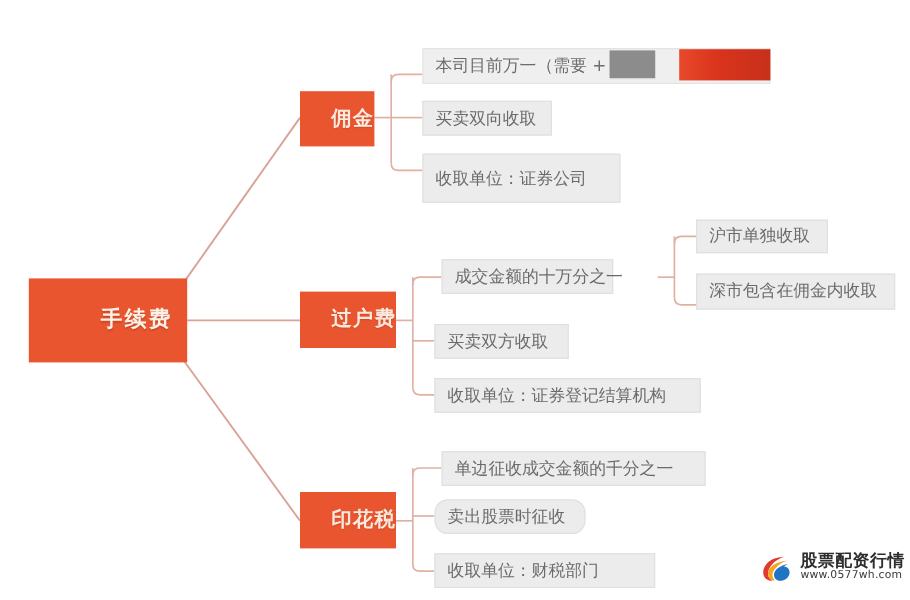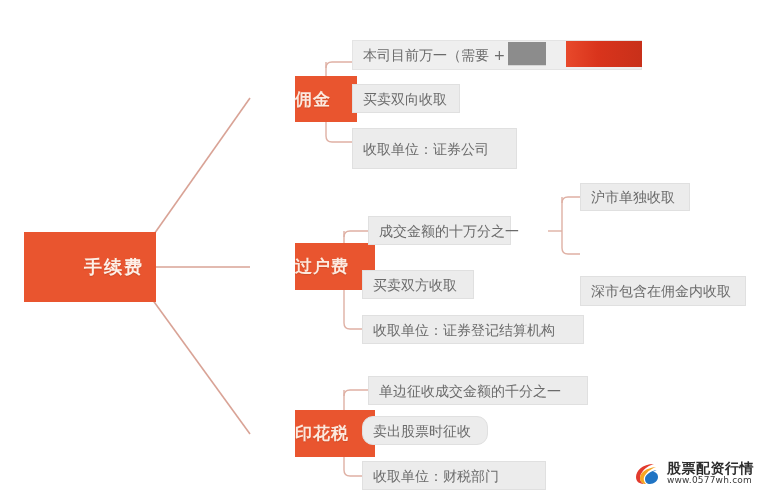--- a/index.html
+++ b/index.html
@@ -45,23 +45,22 @@
     line-height: 1;
     text-shadow: 0 1px 1px rgba(120,40,15,0.25);
     margin-left: 48px;
   }
   
   .branch-node {
     position: absolute;
     background: #e9552f;
     display: flex;
     align-items: center;
-    justify-content: flex-start;
+    justify-content: flex-end;
     box-sizing: border-box;
-    margin-left: 45px;
   }
   .branch-node .branch-label {
     color: #fce9de;
     font-size: 17px;
     font-weight: bold;
     letter-spacing: 1px;
     line-height: 1;
     text-shadow: 0 1px 1px rgba(120,40,15,0.22);
   }
   
@@ -189,21 +188,21 @@
   </div>
 
   <div class="leaf-node" style="left:368px; top:216px; width:143px; height:29px;">
     <span class="leaf-label">成交金额的十万分之一</span>
   </div>
 
   <div class="leaf-node" style="left:580px; top:183px; width:110px; height:28px;">
     <span class="leaf-label">沪市单独收取</span>
   </div>
 
-  <div class="leaf-node" style="left:580px; top:228px; width:166px; height:30px;margin-top:48px;">
+  <div class="leaf-node" style="left:580px; top:228px; width:166px; height:30px;">
     <span class="leaf-label">深市包含在佣金内收取</span>
   </div>
 
   <div class="leaf-node" style="left:362px; top:270px; width:112px; height:29px;">
     <span class="leaf-label">买卖双方收取</span>
   </div>
 
   <div class="leaf-node" style="left:362px; top:315px; width:222px; height:29px;">
     <span class="leaf-label">收取单位：证券登记结算机构</span>
   </div>

